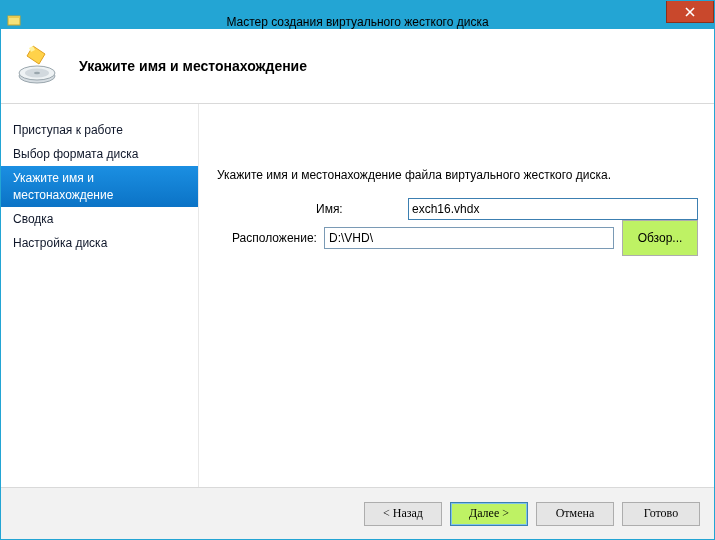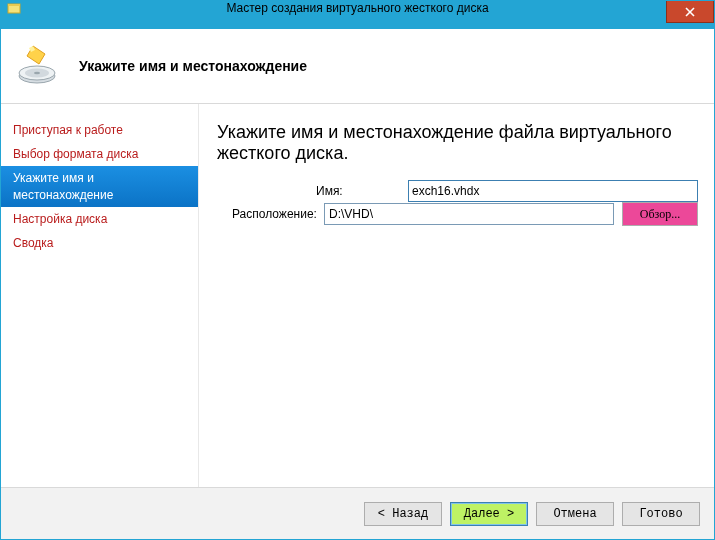--- a/index.html
+++ b/index.html
@@ -13,21 +13,21 @@
   }
   .window {
     width: 715px; height: 540px;
     border: 1px solid #23a5d4;
     display: flex; flex-direction: column;
     background: #fff;
   }
   .titlebar {
     height: 28px;
     background: #23a5d4;
-    display: flex; align-items: flex-start;
+    display: flex; align-items: flex-end;
     position: relative;
   }
   .titlebar .app-icon {
     width: 16px; height: 16px;
     margin-left: 6px;
     display: flex; align-items: center; justify-content: center;
   }
   .titlebar .title {
     position: absolute;
     left: 0; right: 0;
@@ -71,37 +71,38 @@
     background: #fff;
   }
   .sidebar {
     width: 198px;
     border-right: 1px solid #e8e8e8;
     padding-top: 14px;
   }
   .sidebar .step {
     padding: 4px 12px 4px 12px;
     font-size: 12px;
-    color: #b91c1c;
+    color: #0f172a;
     line-height: 1.35;
     cursor: pointer;
   }
   .sidebar .step.active {
     background: #0a84ff;
     background: #0f7fd8;
     background: linear-gradient(#1b8fe2,#0b73c6);
     color: #fff;
   }
   .content {
     flex: 1;
     padding: 18px 16px 10px 18px;
   }
   .content .desc {
-    font-size: 18px;
+    font-size: 12px;
     margin-bottom: 16px;
+    margin-top: 46px;
   }
   .form-row {
     display: flex;
     align-items: center;
     justify-content: flex-end;
   }
   .form-row .lbl {
     width: 92px;
     font-size: 12px;
   }
@@ -115,43 +116,43 @@
   .name-field {
     width: 290px; height: 22px;
     border: 1px solid #3c7fb1;
     display: flex; align-items: center;
     padding-left: 3px;
     background: #fff;
   }
   .loc-input { width: 290px; }
   .browse-btn {
     margin-left: 8px;
-    height: 24px;
+    height: 36px;
     width: 76px;
-    background: #ec4899;
+    background: #bef264;
     border: 1px solid #adadad;
-    font-family: Liberation Serif, serif; font-size: 12px;
+    font-family: Liberation Sans, sans-serif; font-size: 12px;
     cursor: pointer;
   }
   .footer {
     height: 52px;
     border-top: 1px solid #d9d9d9;
     background: #f2f2f2;
     display: flex;
     align-items: center;
     justify-content: flex-end;
     padding-right: 14px;
     gap: 8px;
   }
   .footer button {
     height: 24px;
     min-width: 78px;
     background: #e5e5e5;
     border: 1px solid #adadad;
-    font-family: Liberation Mono, monospace; font-size: 12px;
+    font-family: Liberation Serif, serif; font-size: 12px;
     cursor: pointer;
   }
   .footer button.primary {
     border: 1px solid #3c7fb1;
     box-shadow: 0 0 0 1px #7fc3ea inset;
     background: #bef264;
   }
 </style>
 </head>
 <body>
@@ -186,22 +187,22 @@
       </svg>
     </span>
     <h1>Укажите имя и местонахождение</h1>
   </div>
 
   <div class="body">
     <div class="sidebar">
       <div class="step">Приступая к работе</div>
       <div class="step">Выбор формата диска</div>
       <div class="step active">Укажите имя и местонахождение</div>
+      <div class="step">Сводка</div>
       <div class="step">Настройка диска</div>
-      <div class="step">Сводка</div>
     </div>
 
     <div class="content">
       <div class="desc">Укажите имя и местонахождение файла виртуального жесткого диска.</div>
 
       <div class="form-row">
         <div class="lbl">Имя:</div>
         <div class="name-field">
           <span class="sel">exch16.vhdx</span>
         </div>

